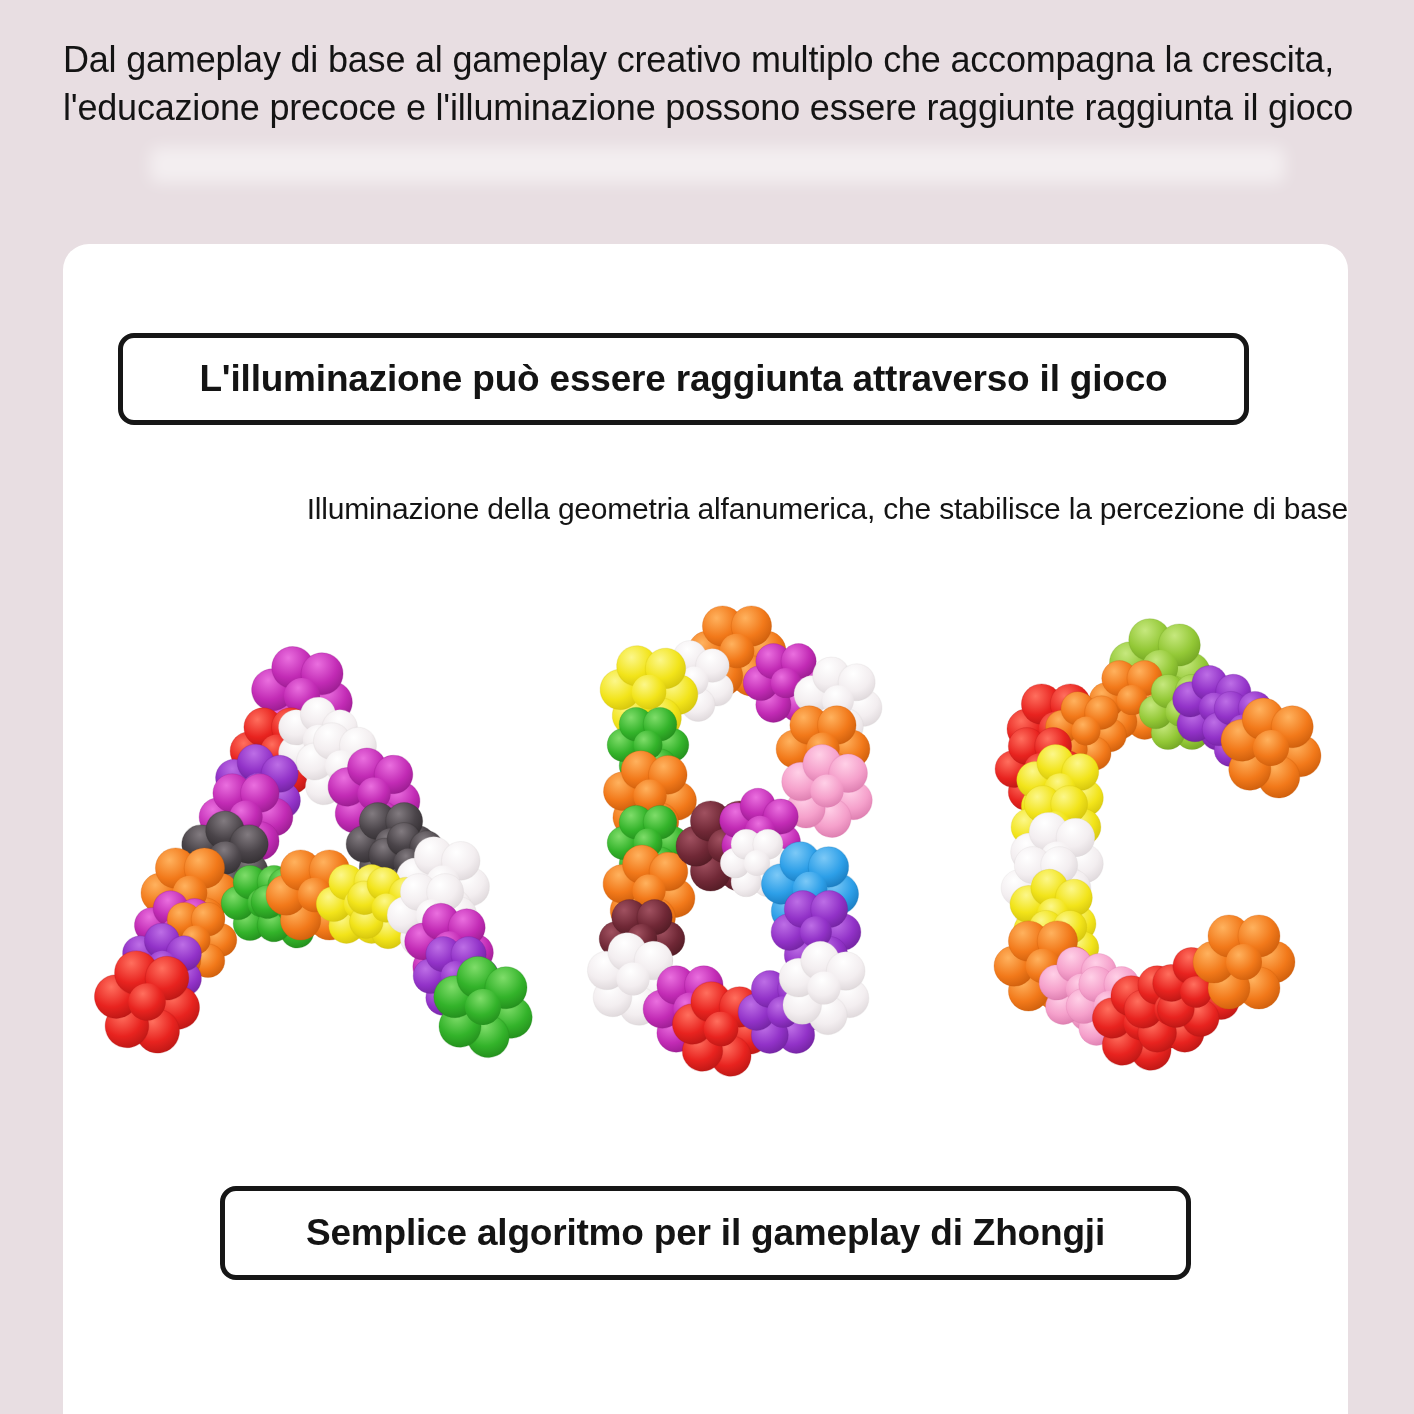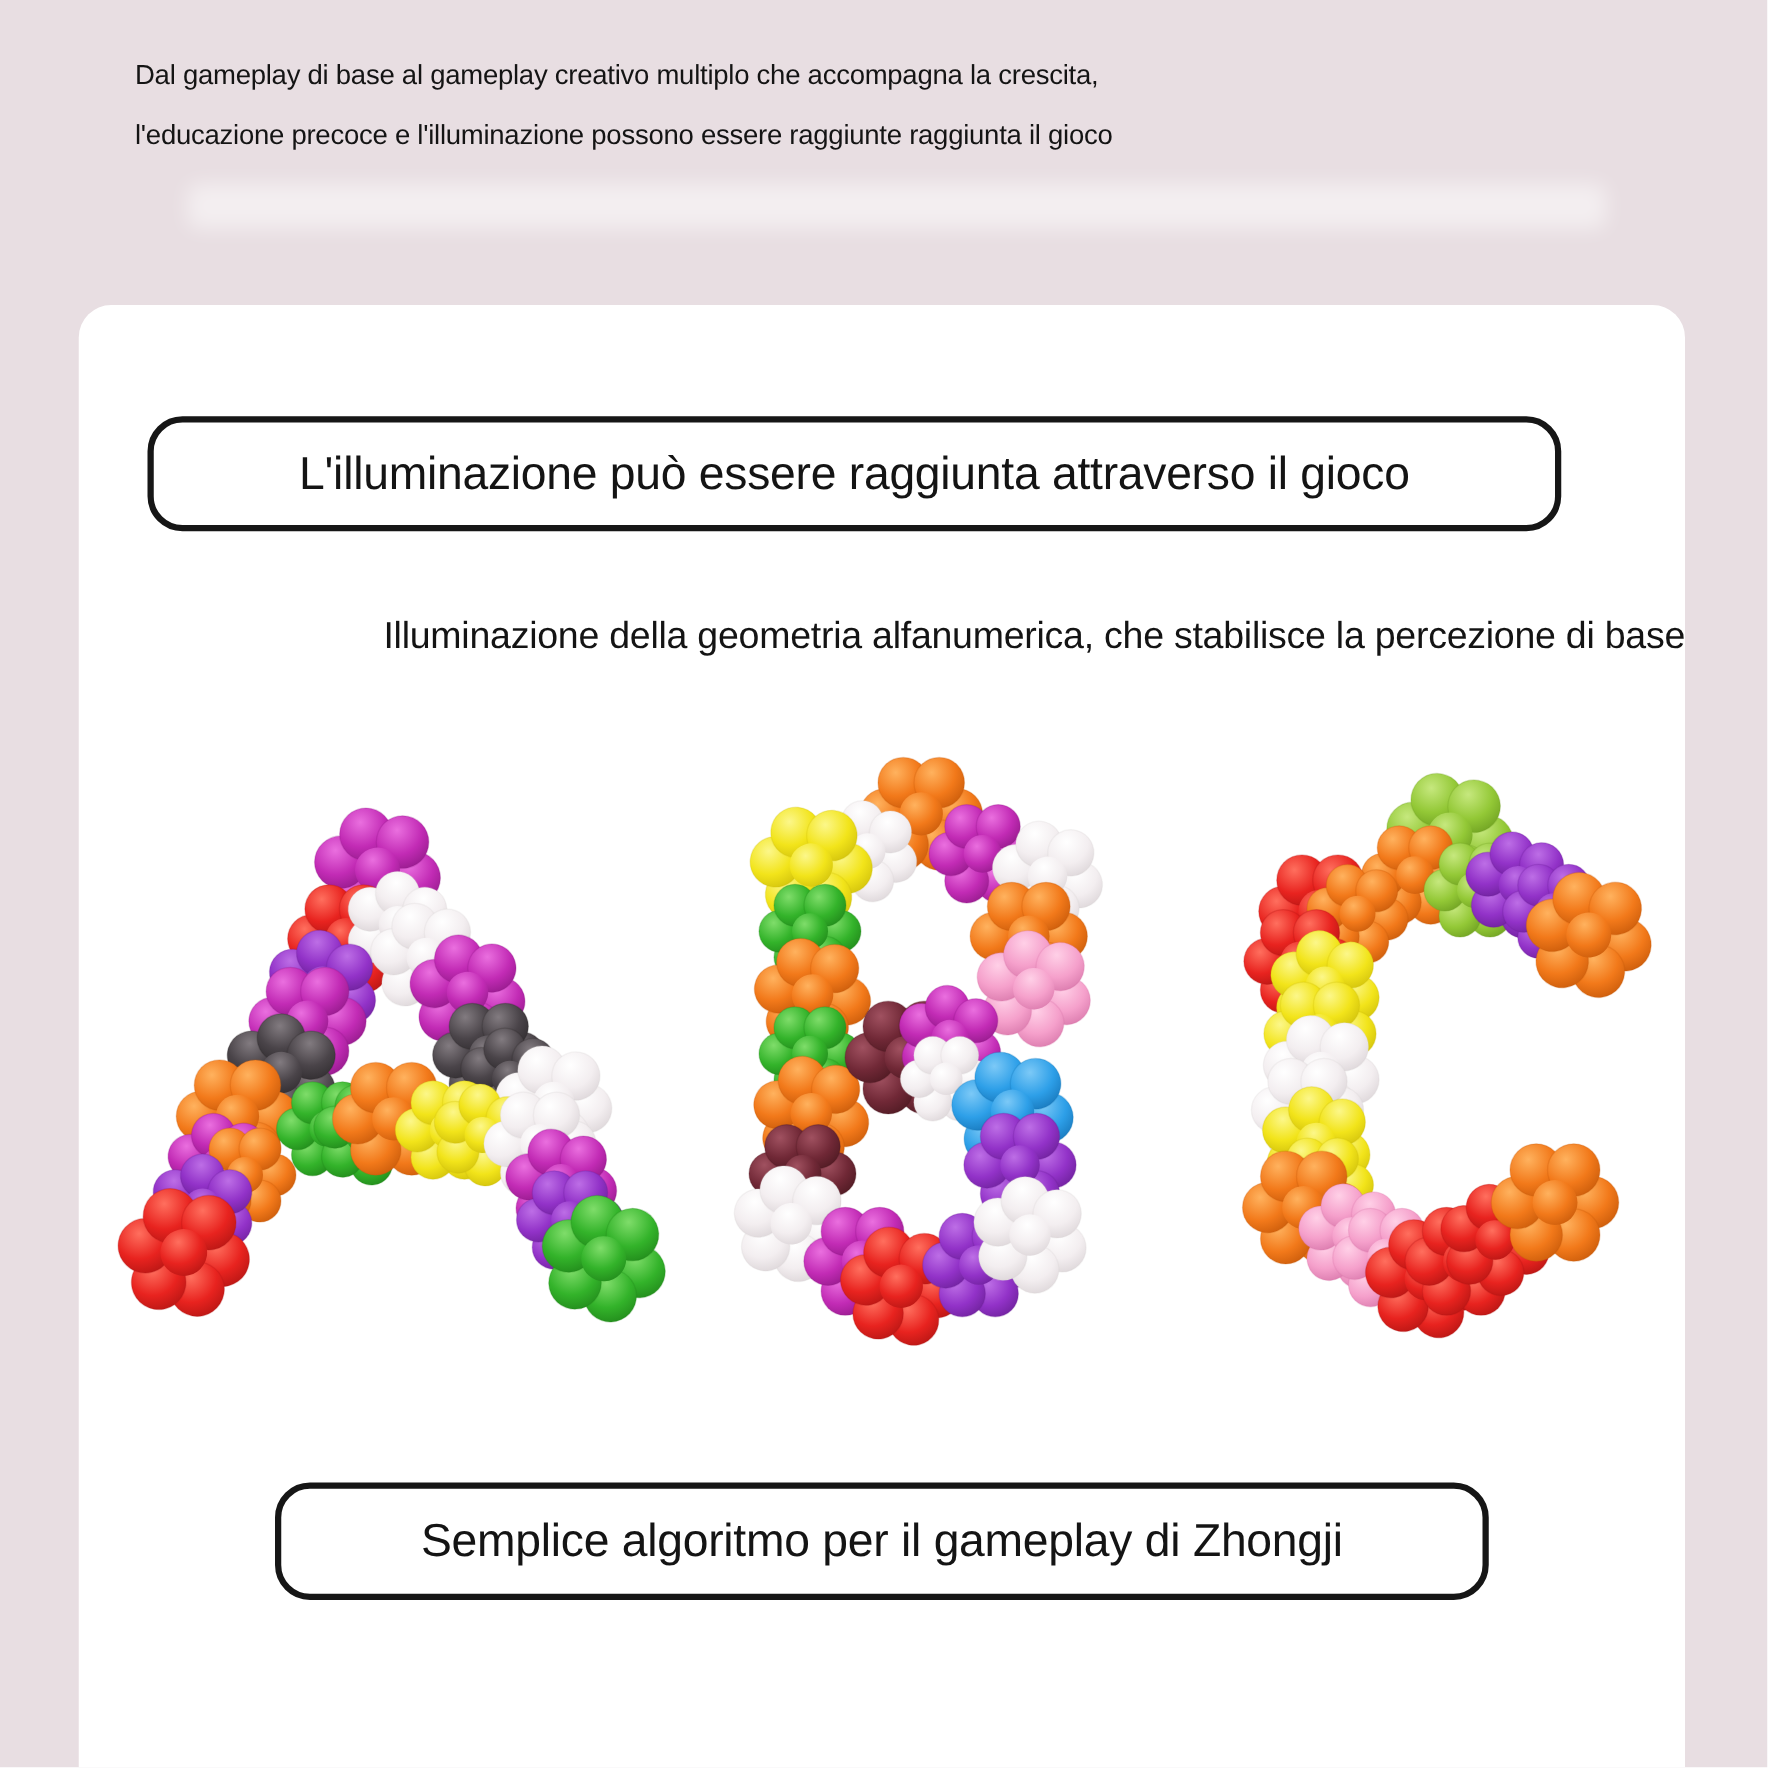--- a/index.html
+++ b/index.html
@@ -3,34 +3,34 @@
 <meta charset="utf-8">
 <style>
   html,body{margin:0;padding:0;}
   .page{
     position:relative;width:1414px;height:1414px;overflow:hidden;
     background:#e8dee2;color:#141414;
     font-family:"Liberation Sans", sans-serif;
   }
   .intro{
     position:absolute;left:63px;top:36px;width:1300px;
-    font-size:22px;line-height:48px;letter-spacing:-0.2px;margin-left:45px;
+    font-size:36px;line-height:48px;letter-spacing:-0.2px;
   }
   .ghost-row{
     position:absolute;left:150px;top:147px;width:1135px;height:36px;
     background:rgba(255,255,255,0.5);filter:blur(8px);border-radius:8px;
   }
   .card{
     position:absolute;left:63px;top:244px;width:1285px;height:1240px;
     background:#ffffff;border-radius:26px;
   }
   .pill{
-    position:absolute;background:#ffffff;border:5px solid #161616;border-radius:28px;
+    position:absolute;background:#ffffff;border:5px solid #161616;border-radius:16px;
     display:flex;align-items:center;justify-content:center;
-    font-size:37px;letter-spacing:-0.2px;white-space:nowrap;
+    font-size:37px;letter-spacing:-0.2px;white-space:nowrap;font-weight:bold;
   }
   .pill-1{left:55px;top:89px;width:1121px;height:82px;}
   .pill-2{left:157px;top:942px;width:961px;height:84px;}
   .subtitle{
     position:absolute;left:0;top:248px;width:100%;text-align:right;
     font-size:30px;letter-spacing:-0.2px;white-space:nowrap;
   }
   .caption{
     position:absolute;left:0;top:1092px;width:100%;text-align:center;
     font-size:30px;letter-spacing:-0.3px;white-space:nowrap;

